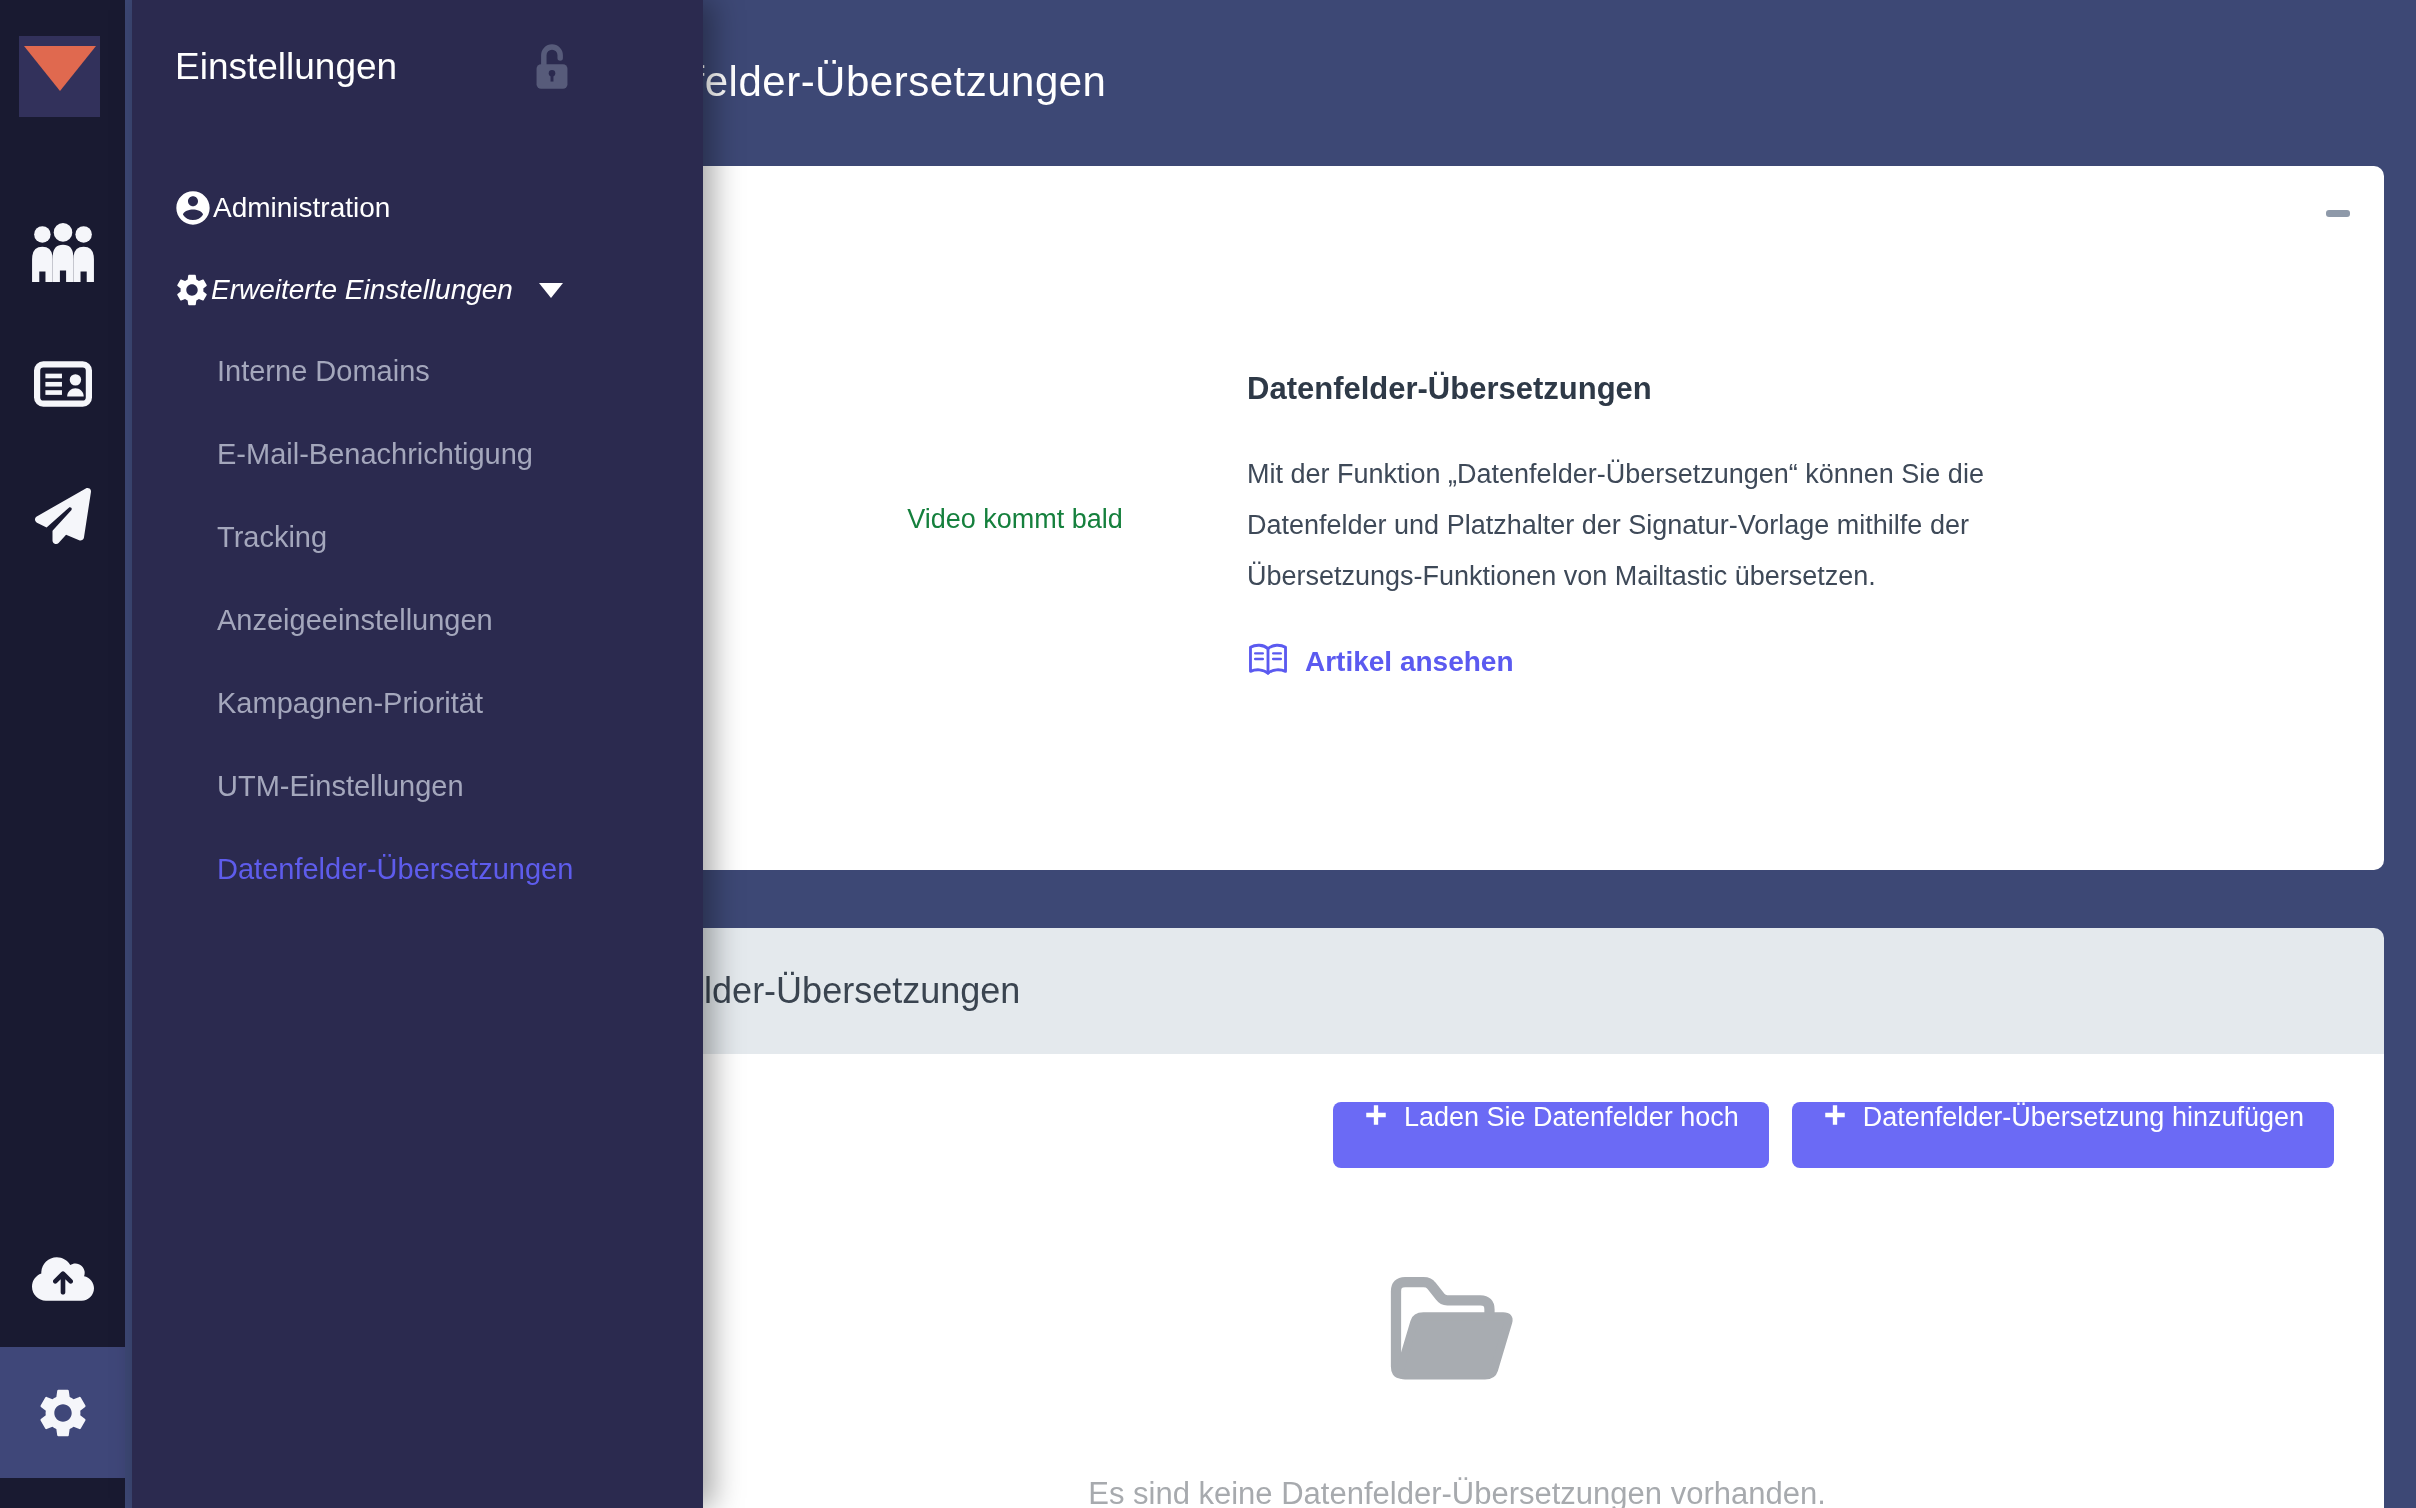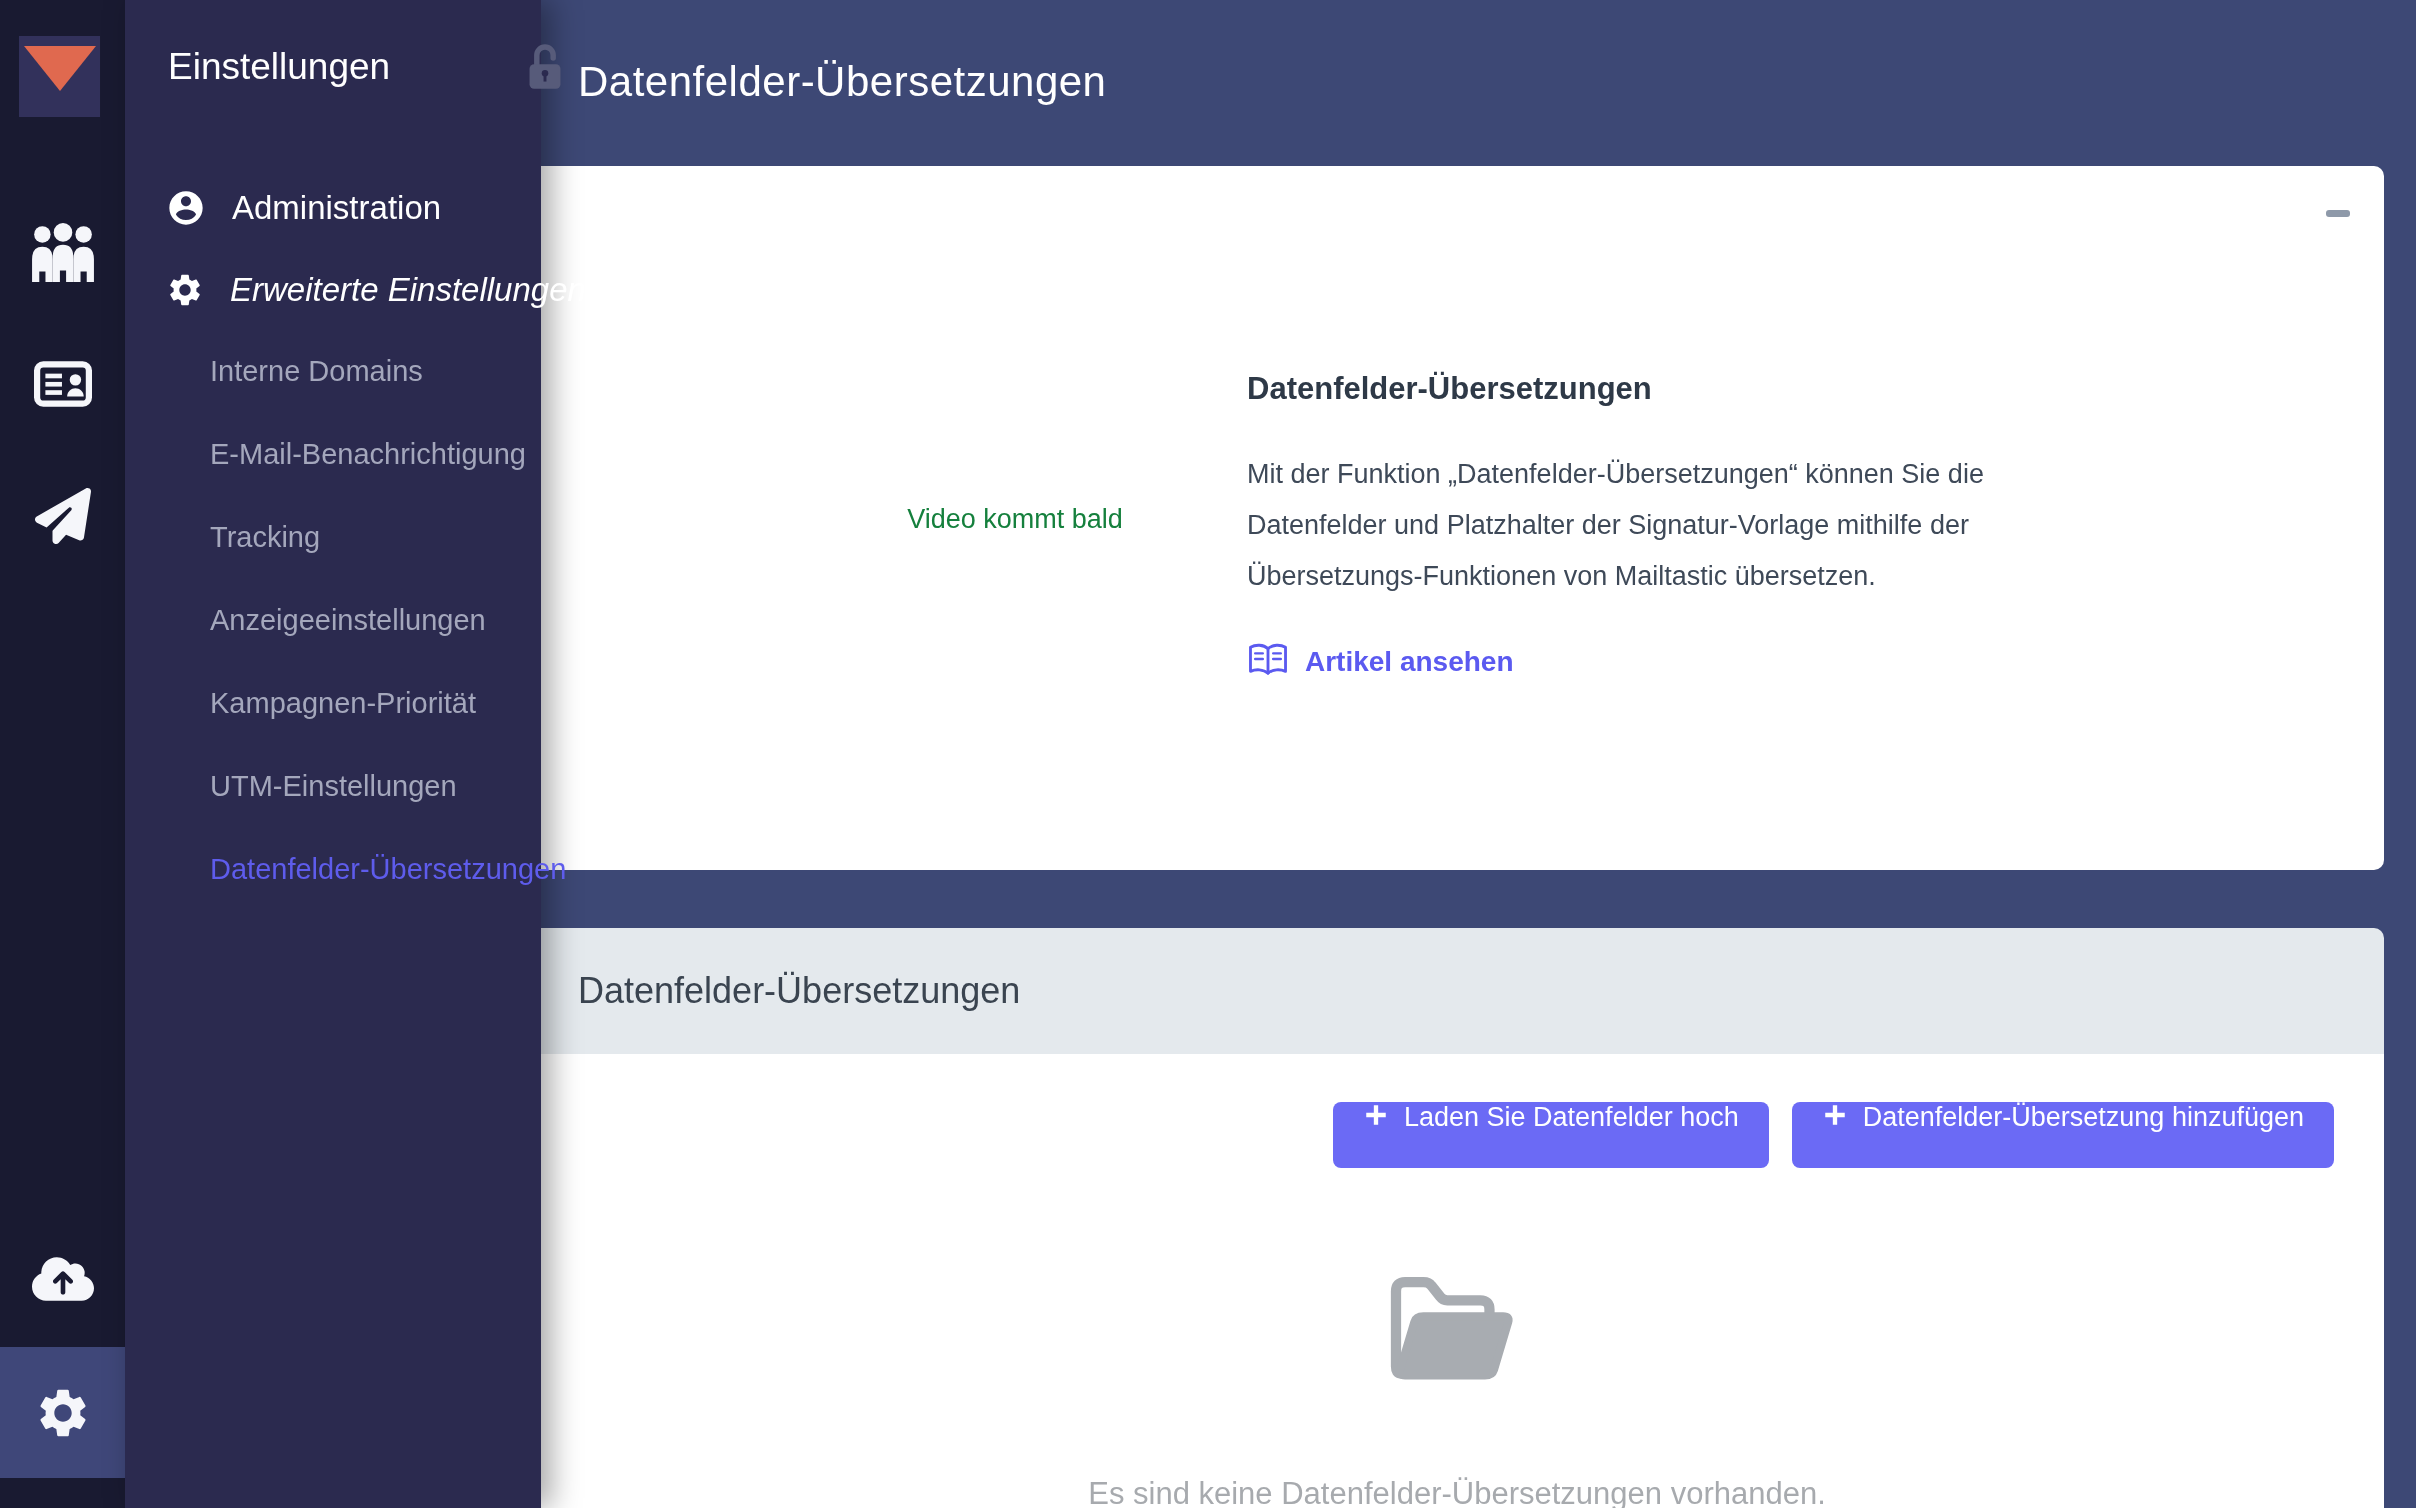--- a/index.html
+++ b/index.html
@@ -51,26 +51,26 @@
               border-top:45px solid #e0694f; }
   .rail-item { position:absolute; left:0; width:125px; display:flex; align-items:center;
                justify-content:center; cursor:pointer; color:#f5f6fa; }
   .rail-users   { top:221px; height:64px; }
   .rail-card    { top:356px; height:56px; }
   .rail-plane   { top:486px; height:60px; }
   .rail-cloud   { top:1254px; height:50px; }
   .rail-gear    { top:1347px; height:131px; background:#3f4779; }
 
   
-  .panel { position:absolute; left:125px; top:0; width:416px; height:1508px;
+  .panel { position:absolute; left:132px; top:0; width:571px; height:1508px;
            background:#2b2a4f; z-index:40; box-shadow:10px 0 28px rgba(0,0,0,.35); }
   .panel-title { position:absolute; left:43px; top:46px; font-size:37px; font-weight:500; color:#ffffff; }
   .lock { position:absolute; left:400px; top:42px; cursor:pointer; }
   .menu-item { position:absolute; left:41px; height:56px; display:flex; align-items:center;
-               gap:26px; color:#ffffff; font-size:33px; cursor:pointer; white-space:nowrap; }
+               color:#ffffff; font-size:28px; cursor:pointer; white-space:nowrap; }
   .mi-admin { top:180px; }
   .mi-advanced { top:262px;font-style:italic; }
   .caret { width:0; height:0; margin-left:26px;
            border-left:12px solid transparent; border-right:12px solid transparent;
            border-top:15px solid #ffffff; }
   .sub-list { position:absolute; left:85px; top:330px; }
   .sub-item { height:83px; line-height:83px; font-size:29px; color:#a4a7bc;
               cursor:pointer; white-space:nowrap; }
   .sub-item.active { color:#5e5cec; }
 

